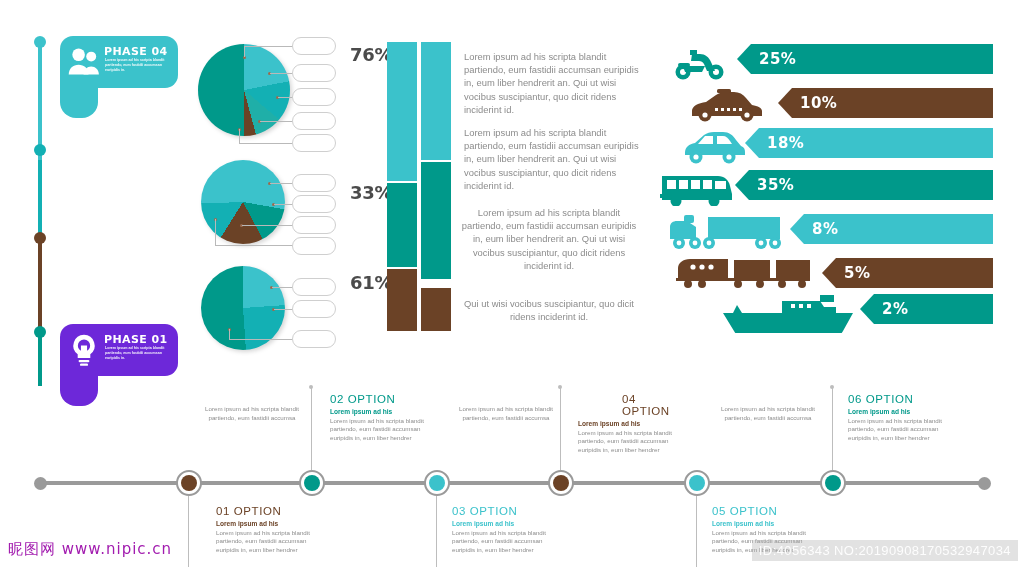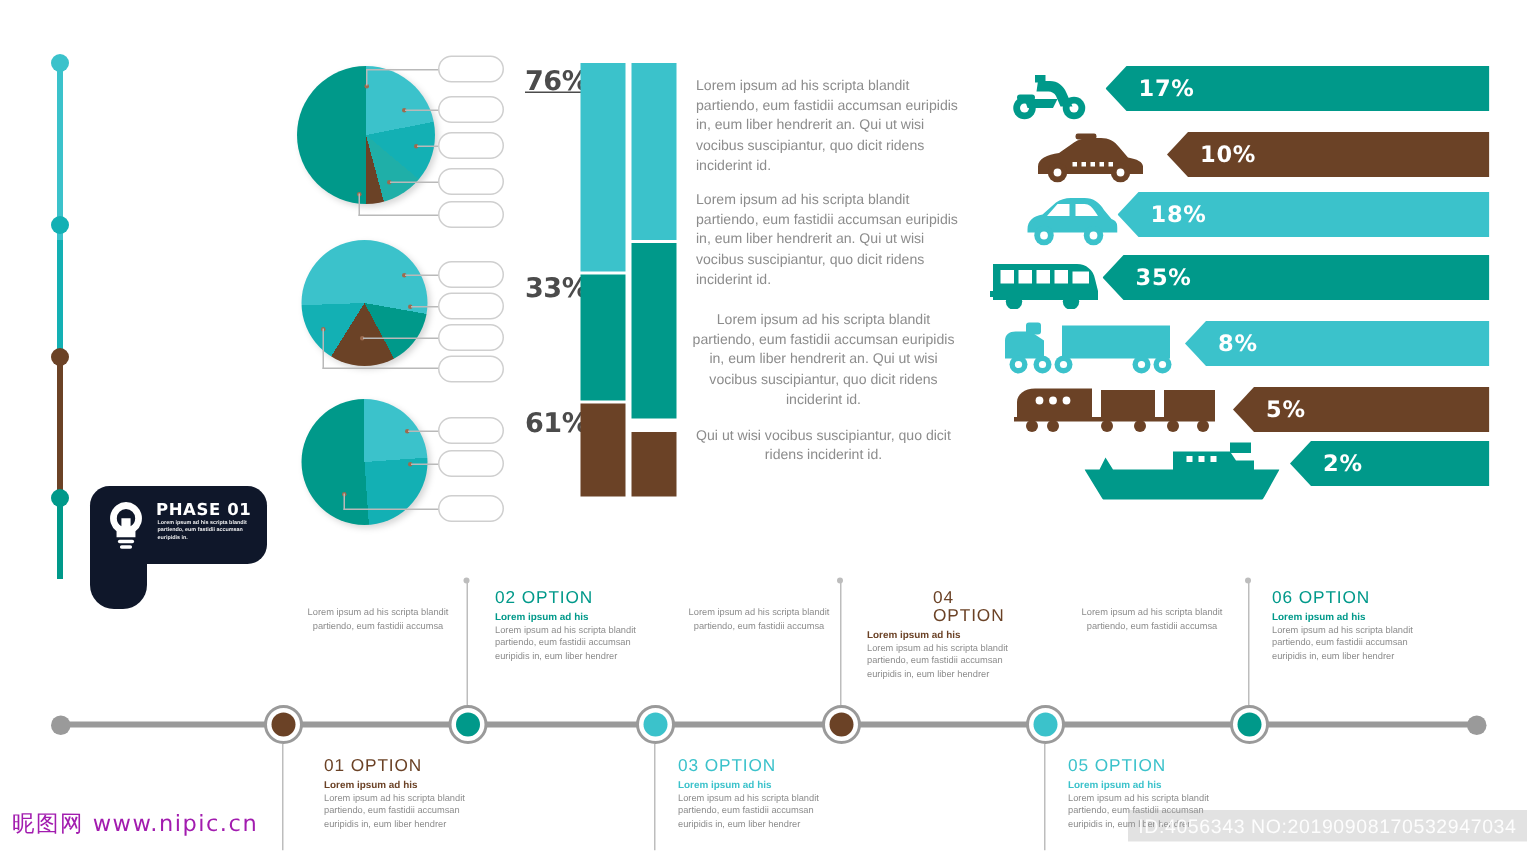--- a/index.html
+++ b/index.html
@@ -152,24 +152,38 @@
     <div class="rail-seg" style="left:38px;top:40px;height:120px;background:#3BC2CB;"></div>
     <div class="rail-seg" style="left:38px;top:160px;height:78px;background:#13B0B4;"></div>
     <div class="rail-seg" style="left:38px;top:238px;height:92px;background:#6B4226;"></div>
     <div class="rail-seg" style="left:38px;top:330px;height:56px;background:#00998A;"></div>
     <div class="rail-node" style="left:34px;top:36px;background:#3BC2CB;"></div>
     <div class="rail-node" style="left:34px;top:144px;background:#13B0B4;"></div>
     <div class="rail-node" style="left:34px;top:232px;background:#6B4226;"></div>
     <div class="rail-node" style="left:34px;top:326px;background:#00998A;"></div>
   </div>
 
-
-
-
-  <div class="phase" style="top:324px;background:#0f172a;">
+  <div class="phase" style="top:36px;background:#3BC2CB;">
+    <div class="phase-ico">
+      <svg viewBox="0 0 40 40">
+          <g fill="#fff">
+        <circle cx="14" cy="12" r="7"></circle>
+            <path d="M3 34c0-7 5-11 11-11s11 4 11 11z"></path>
+        <circle cx="28" cy="14" r="5.5"></circle>
+            <path d="M19.5 34c0-5.5 4-9 8.5-9s8.5 3.5 8.5 9z"></path>
+      </g>
+        </svg>
+    </div>
+    <div class="phase-title">PHASE 04</div>
+    <div class="phase-sub">Lorem ipsum ad his scripta blandit partiendo, eum fastidii accumsan euripidis in.</div>
+  </div>
+
+
+
+  <div class="phase" style="top:324px;background:#6d28d9;">
     <div class="phase-ico">
       <svg viewBox="0 0 40 40">
           <g fill="#fff">
         <path d="M20 3a12 12 0 0 0-7 21.6V29h14v-4.4A12 12 0 0 0 20 3zm0 5.2a6.8 6.8 0 0 1 6.8 6.8 6.8 6.8 0 0 1-3.4 5.9v-5.9h-6.8v5.9A6.8 6.8 0 0 1 13.2 15 6.8 6.8 0 0 1 20 8.2z"></path>
         <rect x="14" y="31" width="12" height="2.6" rx="1.3"></rect>
         <rect x="15.5" y="35" width="9" height="2.6" rx="1.3"></rect>
       </g>
         </svg>
     </div>
     <div class="phase-title">PHASE 01</div>
@@ -251,57 +265,57 @@
     <div class="leader" style="left:274px;top:309px;width:22px;height:1px;"></div>
     <div class="callout" style="left:292px;top:300px;"></div>
 
     <div class="leader-dot" style="left:228px;top:328px;"></div>
     <div class="leader" style="left:229px;top:329px;width:1px;height:11px;"></div>
     <div class="leader" style="left:229px;top:339px;width:68px;height:1px;"></div>
     <div class="callout" style="left:292px;top:330px;"></div>
   </div>
 
   <div>
-    <div class="pct-label" style="left:350px;top:44px;text-decoration:underline;">76%</div>
+    <div class="pct-label" style="left:350px;top:44px;">76%</div>
     <div class="pct-label" style="left:350px;top:182px;">33%</div>
     <div class="pct-label" style="left:350px;top:272px;">61%</div>
 
     <div class="vbar" style="left:387px;top:42px;width:30px;height:139px;background:#3BC2CB;"></div>
     <div class="vbar" style="left:387px;top:183px;width:30px;height:84px;background:#00998A;"></div>
     <div class="vbar" style="left:387px;top:269px;width:30px;height:62px;background:#6B4226;"></div>
 
     <div class="vbar" style="left:421px;top:42px;width:30px;height:118px;background:#3BC2CB;"></div>
     <div class="vbar" style="left:421px;top:162px;width:30px;height:117px;background:#00998A;"></div>
     <div class="vbar" style="left:421px;top:288px;width:30px;height:43px;background:#6B4226;"></div>
   </div>
 
   <div class="para" style="left:464px;top:50px;">Lorem ipsum ad his scripta blandit partiendo, eum fastidii accumsan euripidis in, eum liber hendrerit an. Qui ut wisi vocibus suscipiantur, quo dicit ridens inciderint id.</div>
   <div class="para" style="left:464px;top:126px;">Lorem ipsum ad his scripta blandit partiendo, eum fastidii accumsan euripidis in, eum liber hendrerit an. Qui ut wisi vocibus suscipiantur, quo dicit ridens inciderint id.</div>
   <div class="para center" style="left:459px;top:206px;">Lorem ipsum ad his scripta blandit partiendo, eum fastidii accumsan euripidis in, eum liber hendrerit an. Qui ut wisi vocibus suscipiantur, quo dicit ridens inciderint id.</div>
-  <div class="para center" style="left:459px;top:283px;">Qui ut wisi vocibus suscipiantur, quo dicit ridens inciderint id.</div>
+  <div class="para center" style="left:459px;top:297px;">Qui ut wisi vocibus suscipiantur, quo dicit ridens inciderint id.</div>
 
   <div>
 
     <div class="ticon" style="left:672px;top:44px;width:56px;height:38px;">
       <svg viewBox="0 0 56 38">
           <g fill="#00998A">
         <circle cx="11" cy="28" r="7.5"></circle>
             <circle cx="11" cy="28" r="3" fill="#fff"></circle>
         <circle cx="44" cy="28" r="7.5"></circle>
             <circle cx="44" cy="28" r="3" fill="#fff"></circle>
         <path d="M20 10h8c5 0 9 3 11 8l4 9h-8l-3-7c-1-2-3-3-5-3h-8z"></path>
         <path d="M18 6h7v5h-7z"></path>
             <path d="M11 22h22l-3 6H13z"></path>
         <path d="M28 12c6 0 11 5 12 11h-5c-1-4-4-7-8-7z"></path>
         <rect x="6" y="19" width="12" height="4" rx="2"></rect>
       </g>
         </svg>
     </div>
     <div class="tbar" style="left:737px;top:44px;width:256px;background:#00998A;">
-      <span>17%</span>
+      <span>25%</span>
     </div>
 
     <div class="ticon" style="left:687px;top:87px;width:78px;height:36px;">
       <svg viewBox="0 0 78 36">
           <g fill="#6B4226">
         <path d="M5 24c0-5 6-8 14-9l10-7c3-2 6-3 10-3h8c5 0 9 2 12 6l6 7c6 1 10 3 10 6v5H5z"></path>
         <rect x="30" y="2" width="14" height="4" rx="1.6"></rect>
         <circle cx="18" cy="28" r="6.5"></circle>
             <circle cx="18" cy="28" r="2.6" fill="#fff"></circle>
         <circle cx="60" cy="28" r="6.5"></circle>

